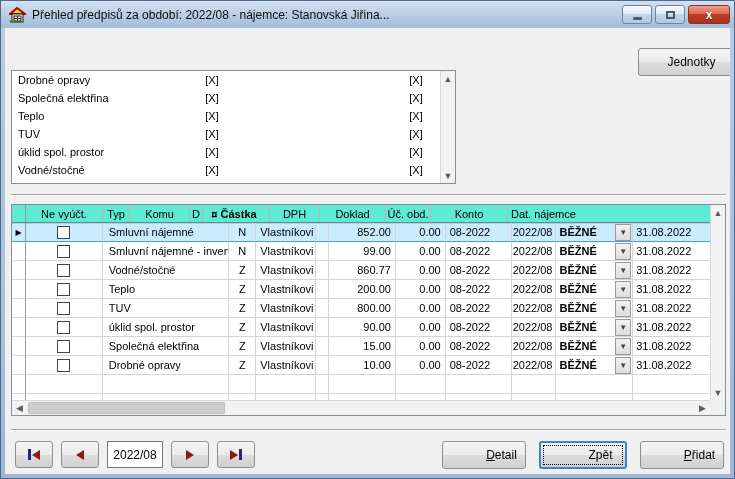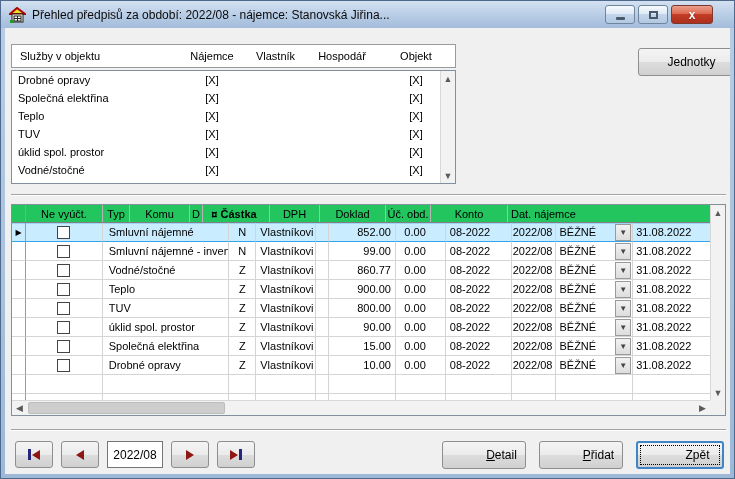--- a/index.html
+++ b/index.html
@@ -6,21 +6,21 @@
   * { box-sizing:border-box; }
   .window {
     position:relative; width:735px; height:479px;
     font-family:"Liberation Sans", sans-serif;
     background:linear-gradient(#b9cde5,#9db9d7);
     border:1px solid #4f698c;
   }
   
   .titlebar {
     position:absolute; left:0; top:0; right:0; height:27px;
-    display:flex; align-items:center; padding:0 21px 0 8px;
+    display:flex; align-items:center; padding:0 4px 0 8px;
     background:linear-gradient(#d3e1f1,#b4cae4 60%,#a3bcda);
   }
   .app-icon { width:17px; height:16px; margin-right:6px; flex:0 0 auto; }
   .title-text { font-size:12px; color:#0b0b0b; white-space:nowrap; overflow:hidden; flex:1; }
   .winbtns { display:flex; gap:3px; margin-left:8px; }
   .wbtn {
     width:30px; height:19px; border:1px solid #70859c; border-radius:3px;
     background:linear-gradient(#f6fafd,#dfeaf5 45%,#c2d5ea 50%,#b2c9e3);
     display:flex; align-items:center; justify-content:center;
     font-size:10px; color:#2a3a4a; cursor:default;
@@ -77,54 +77,54 @@
   
   .sep { position:absolute; left:6px; width:715px; height:2px;
     border-top:1px solid #a3a3a3; border-bottom:1px solid #fff; }
   .sep1 { top:166px; } .sep2 { top:401px; }
   
   .grid {
     position:absolute; left:6px; top:176px; width:715px; height:212px;
     background:#fff; border:1px solid #828f9c;
   }
   .grid-inner { position:absolute; left:0; top:0; right:15px; bottom:15px; overflow:hidden; }
-  .ghead { display:flex; height:18px; border-bottom:1px solid #808080; background:#22c55e; }
+  .ghead { display:flex; height:18px; border-bottom:1px solid #808080; background:#5eead4; }
   .ghead > div {
     border-right:1px solid #b5b5b5; display:flex; align-items:center; justify-content:center;
     white-space:nowrap; overflow:hidden; font-size:11px;
   }
   .grid-row { display:flex; height:19px; background:#fff; }
   .grid-row > div {
     border-right:1px solid #d4d4d4; border-bottom:1px solid #d4d4d4;
     display:flex; align-items:center; white-space:nowrap; overflow:hidden; font-size:11px;
   }
   .c-sel   { width:14px;  justify-content:center; border-right-color:#9a9a9a !important; }
   .c-cb    { width:77px;  justify-content:center; }
   .c-nazev { width:127px; padding-left:6px; }
   .c-typ   { width:27px;  justify-content:center; }
   .c-komu  { width:60px;  padding-left:4px; }
   .c-d     { width:13px;  justify-content:center; }
   .c-cast  { width:67px;  justify-content:flex-end; padding-right:4px; }
-  .c-dph   { width:50px;  justify-content:flex-end; padding-right:19px; }
+  .c-dph   { width:50px;  justify-content:flex-end; padding-right:4px; }
   .c-dokl  { width:66px;  padding-left:4px; }
   .c-obd   { width:45px;  justify-content:flex-end; padding-right:3px; }
   .c-konto { width:77px;  padding:0; }
   .c-datum { width:77px;  padding-left:3px; border-right:none !important; }
   .ghead .c-cast { font-weight:bold; justify-content:center; }
   .ghead .c-cb, .ghead .c-nazev, .ghead .c-typ, .ghead .c-komu,
   .ghead .c-dph, .ghead .c-dokl, .ghead .c-obd, .ghead .c-konto { justify-content:center; padding:0; }
   .ghead .c-datum { justify-content:flex-start; padding-left:3px; }
   .grid-row.selected { background:#c9ecff; }
   .grid-row.selected > div { border-bottom:1px solid #35a4e8; box-shadow:inset 0 1px 0 #9ed6f5; }
   .row-arrow { display:none; font-size:8px; color:#000; }
   .grid-row.selected .row-arrow { display:block; }
   .cb {
     width:13px; height:13px; border:1px solid #444; background:#fff; display:inline-block;
   }
-  .konto-label { flex:1; padding-left:3px; overflow:hidden; }
+  .konto-label { flex:1; padding-left:3px; overflow:hidden;font-weight:bold; }
   .dd {
     width:16px; height:17px; margin-right:1px; flex:0 0 auto;
     background:linear-gradient(#f2f2f2,#ddd); border:1px solid #9a9a9a;
     display:flex; align-items:center; justify-content:center;
     font-size:8px; color:#444;
   }
   .grid-row.empty .cb, .grid-row.empty .dd { visibility:hidden; }
   
   .grid-vscroll { right:0; top:0; bottom:15px; border-left:1px solid #d8d8d8; }
   .hscroll {
@@ -181,27 +181,20 @@
           <span class="maxglyph"></span>
         </div>
       <div class="wbtn close">
           <span>x</span>
         </div>
     </div>
   </div>
 
   <div class="client">
 
-    <div class="svc-header">
-      <div class="svc-title">Služby v objektu</div>
-      <div class="svc-col c1">Nájemce</div>
-      <div class="svc-col c2">Vlastník</div>
-      <div class="svc-col c3">Hospodář</div>
-      <div class="svc-col c4">Objekt</div>
-    </div>
 
     <div class="svc-list">
       <div>
 
           <div class="svc-row">
             <div class="svc-name">Drobné opravy</div>
             <div class="svc-mark m1">[X]</div>
             <div class="svc-mark m2"></div>
             <div class="svc-mark m3"></div>
             <div class="svc-mark m4">[X]</div>
@@ -344,21 +337,21 @@
 
             <div class="grid-row">
               <div class="c-sel"></div>
               <div class="c-cb">
                 <span class="cb"></span>
               </div>
               <div class="c-nazev">Teplo</div>
               <div class="c-typ">Z</div>
               <div class="c-komu">Vlastníkovi</div>
               <div class="c-d"></div>
-              <div class="c-cast">900.00</div>
+              <div class="c-cast">200.00</div>
               <div class="c-dph">0.00</div>
               <div class="c-dokl">08-2022</div>
               <div class="c-obd">2022/08</div>
               <div class="c-konto">
                 <span class="konto-label">BĚŽNÉ</span>
                 <span class="dd">
                   <span>▼</span>
                 </span>
               </div>
               <div class="c-datum">31.08.2022</div>
@@ -526,20 +519,20 @@
       <button class="btn navbtn">
         <span class="tri right"></span>
           <span class="navbar"></span>
       </button>
     </div>
 
     <div class="actions">
       <button class="btn abtn">
           <span><span class="u">D</span><span>etail</span></span>
         </button>
+      <button class="btn abtn focused">Zpět</button>
       <button class="btn abtn">
           <span><span class="u">P</span><span>řidat</span></span>
         </button>
-      <button class="btn abtn focused">Zpět</button>
     </div>
 
   </div>
 </div>
 
 </body></html>

